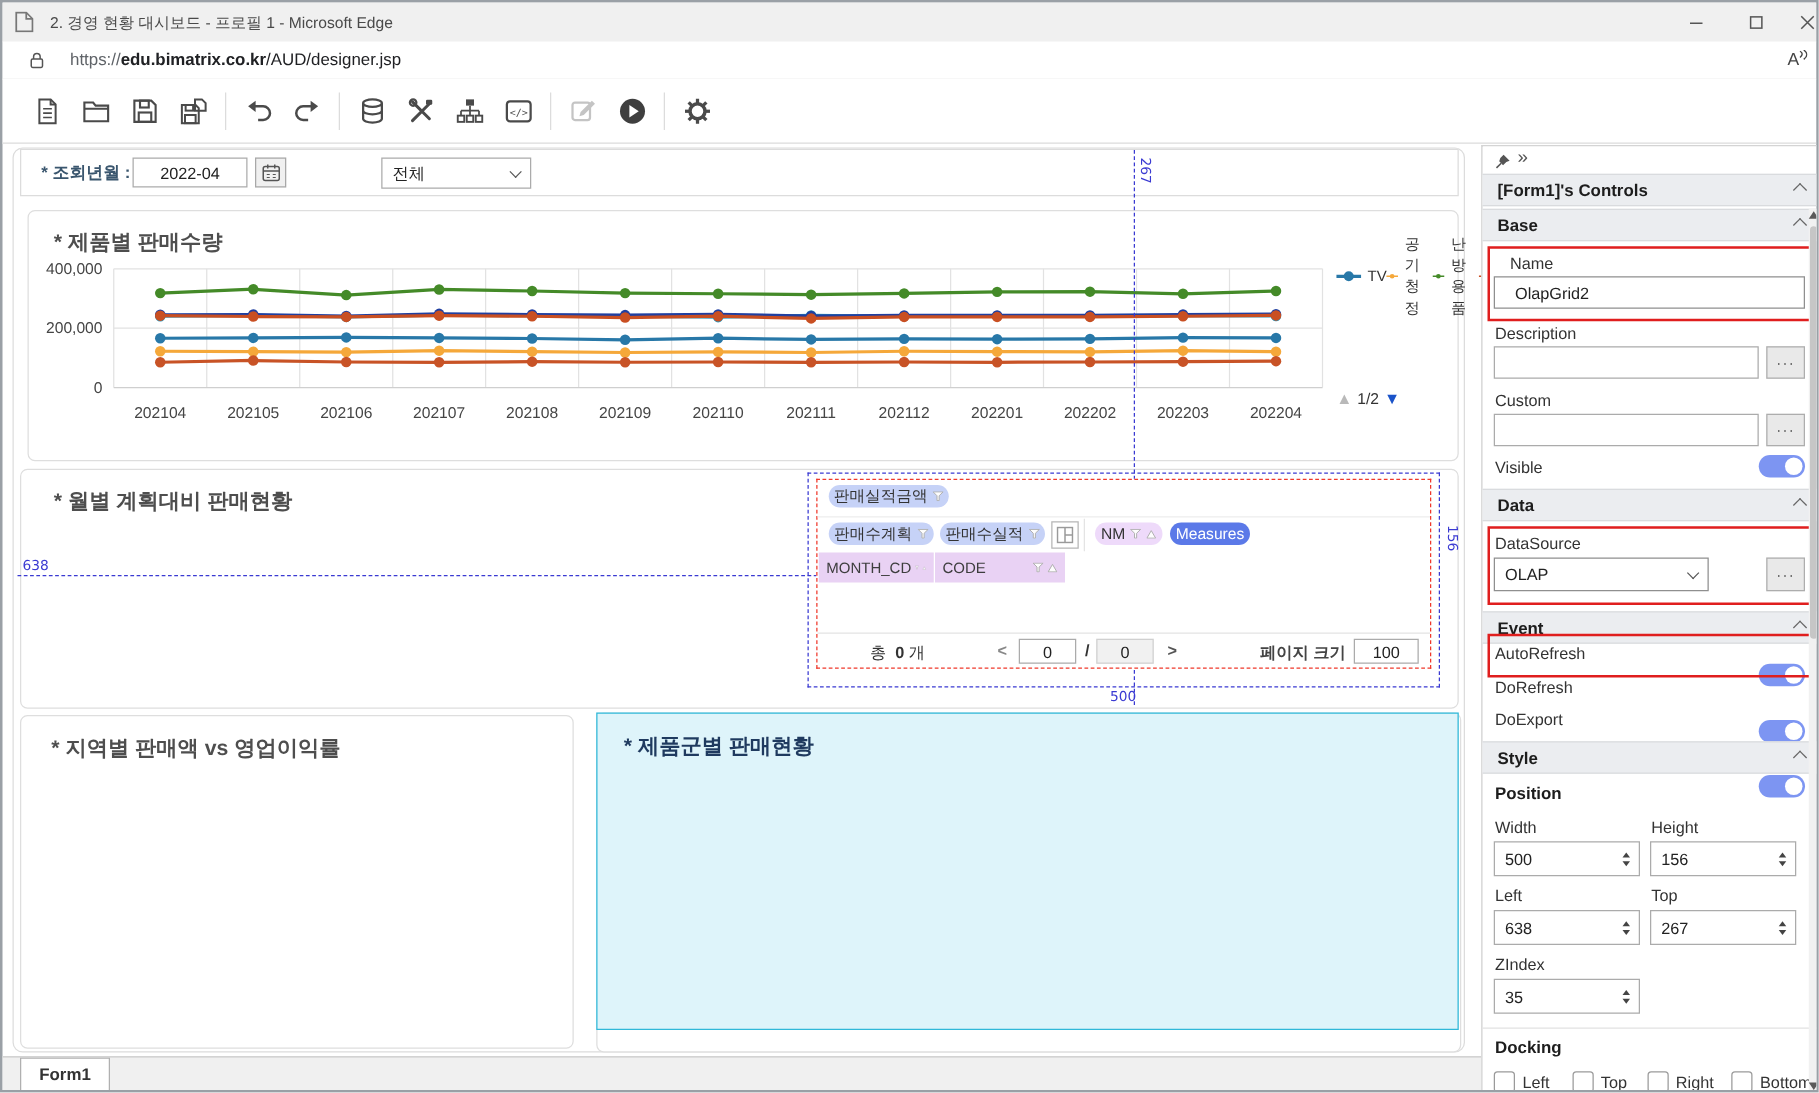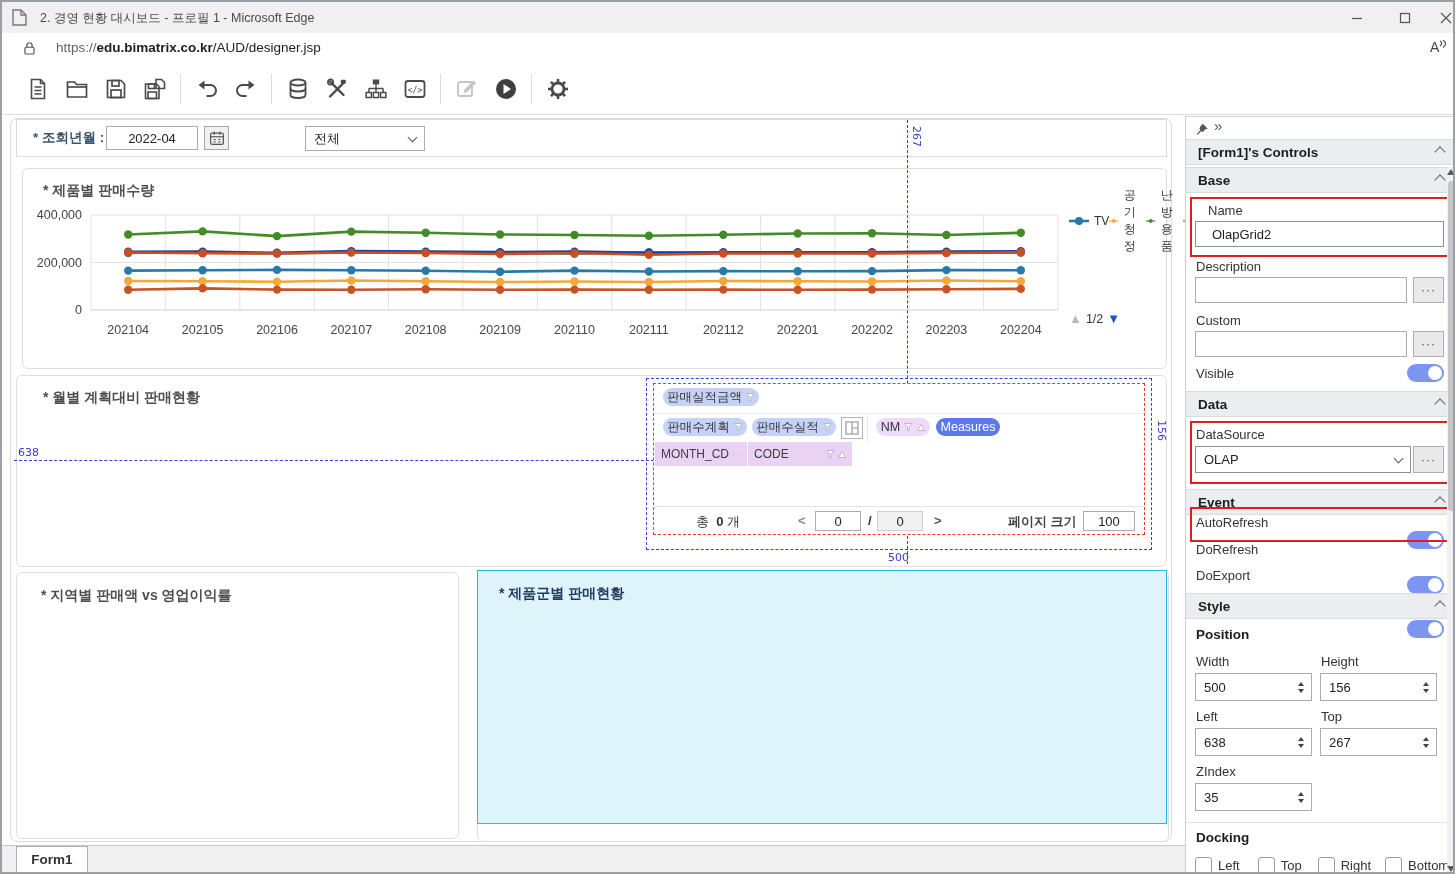--- a/index.html
+++ b/index.html
@@ -14,21 +14,21 @@
   .winbtn{width:14px;height:14px;display:flex;align-items:center;justify-content:center;color:#555;}
   .urlbar{left:0;top:31px;width:100%;height:30px;background:#fff;border-bottom:1px solid #d6d6d6;display:flex;align-items:center;}
   .url{font-size:13.5px;color:#5f6368;margin-left:10px;}
   .url .dom{color:#202124;font-weight:bold;}
   .url .pth{color:#202124;}
   .toolbar{left:0;top:61px;width:100%;height:52px;background:#fff;border-bottom:1px solid #dcdcdc;display:flex;align-items:center;padding-left:16px;box-sizing:border-box;}
   .ticon{width:24px;height:24px;margin:0 7.5px;}
   .tsep{width:1px;height:30px;background:#dcdcdc;margin:0 6px;}
   
   .card{position:absolute;background:#fff;border:1px solid #dedede;border-radius:6px;}
-  .card-title{font-size:14px;font-weight:bold;color:#4e4e4e;}
+  .card-title{font-size:17px;font-weight:bold;color:#4e4e4e;}
   
   .inp{border:1px solid #ababab;background:#fff;box-sizing:border-box;font-size:13px;color:#222;display:flex;align-items:center;padding:0 8px;}
   .inp.center{justify-content:center;padding:0;}
   .dots{background:#e9e9e9;border:1px solid #adadad;box-sizing:border-box;display:flex;align-items:center;justify-content:center;font-size:12px;color:#444;letter-spacing:1px;}
   .toggle{width:37px;height:18px;border-radius:9px;background:#7d95f2;position:relative;}
   .toggle .knob{position:absolute;right:2px;top:2px;width:14px;height:14px;border-radius:50%;background:#fff;}
   .chev-up{width:7px;height:7px;border-left:1.6px solid #666;border-top:1.6px solid #666;transform:rotate(45deg);display:inline-block;}
   .chev-dn{width:6px;height:6px;border-right:1.6px solid #555;border-bottom:1.6px solid #555;transform:rotate(45deg);display:inline-block;}
   .spin{position:absolute;right:7px;top:0;height:100%;display:flex;flex-direction:column;justify-content:center;gap:3px;}
   .sp-u{width:0;height:0;border-left:3.5px solid transparent;border-right:3.5px solid transparent;border-bottom:4.5px solid #444;}
@@ -524,21 +524,21 @@
     <div class="toggle abs" style="left:221px;top:247px;">
         <span class="knob"></span>
       </div>
 
     <div class="sec-hdr" style="top:274px;">
       <span>Data</span>
         <span class="chev-up"></span>
     </div>
 
     <span class="plabel" style="left:10px;top:310px;">DataSource</span>
-    <div class="abs inp" style="left:9px;top:329px;width:216px;height:27px;border-color:#8f8f8f;justify-content:space-between;">
+    <div class="abs inp" style="left:9px;top:329px;width:172px;height:27px;border-color:#8f8f8f;justify-content:space-between;">
       <span>OLAP</span>
       <span class="chev-dn" style="margin-top:-3px"></span>
     </div>
     <div class="abs dots" style="left:227px;top:329px;width:31px;height:27px;">···</div>
     <div class="ann" style="left:4px;top:304px;width:258px;height:59px;"></div>
 
     <div class="sec-hdr" style="top:372px;">
       <span>Event</span>
         <span class="chev-up"></span>
     </div>

